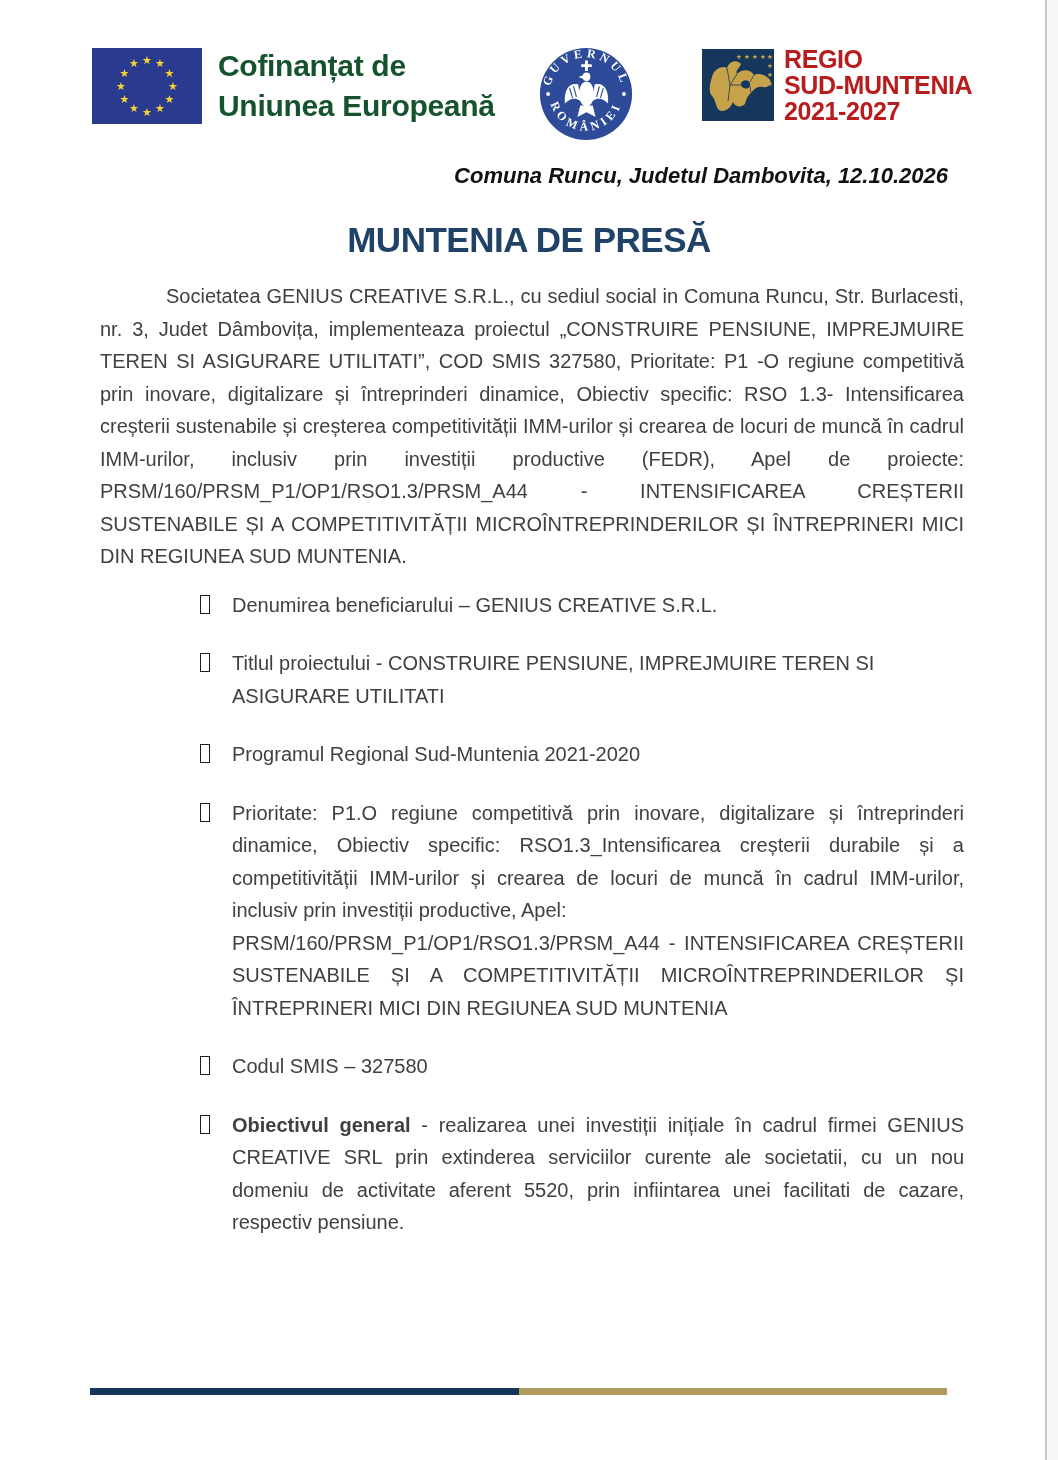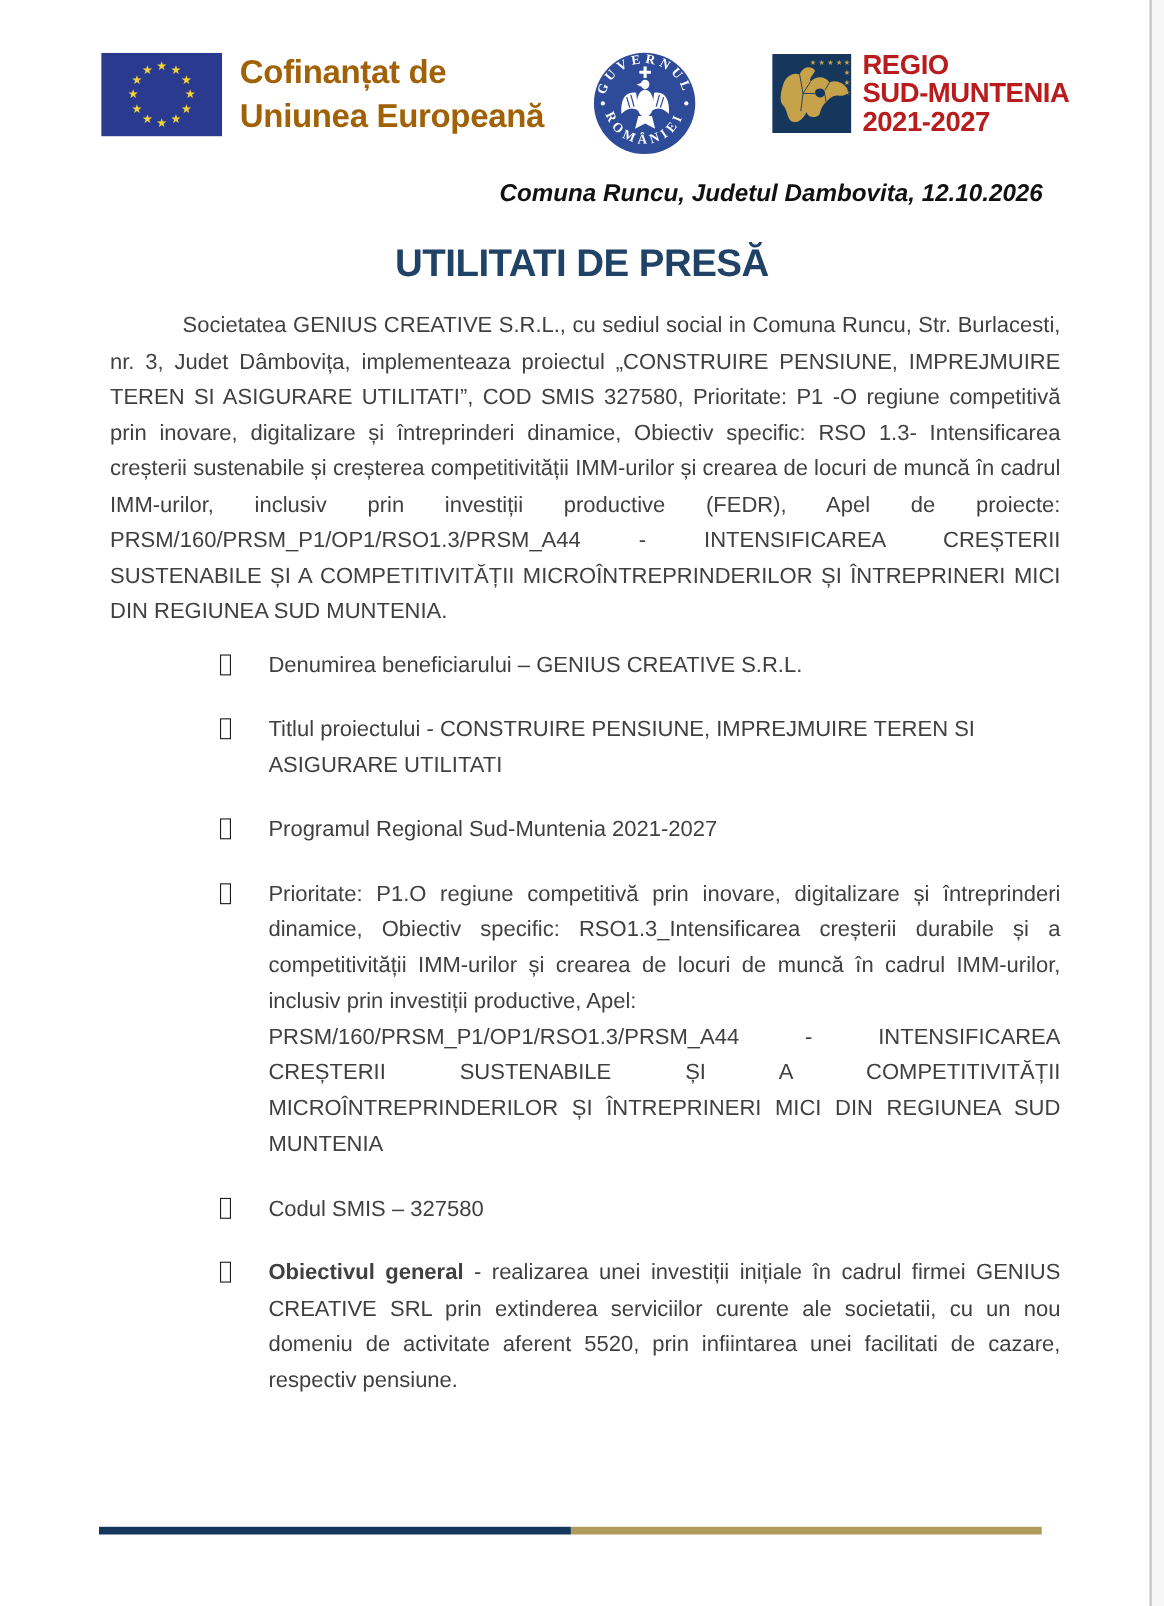--- a/index.html
+++ b/index.html
@@ -5,34 +5,34 @@
   html,body{margin:0;padding:0;}
   body{
     width:1058px;height:1460px;position:relative;background:#ffffff;
     font-family:"Liberation Sans",sans-serif;color:#1a1a1a;overflow:hidden;
   }
   
   .page-edge{position:absolute;top:0;right:0;width:11px;height:1460px;background:#f6f6f6;border-left:2px solid #c6c6c6;}
 
   
   .eu-flag{position:absolute;left:92px;top:48px;}
-  .eu-label{position:absolute;left:218px;top:46px;font-weight:bold;font-size:30px;line-height:40px;color:#a16207;letter-spacing:-0.3px;}
+  .eu-label{position:absolute;left:218px;top:46px;font-weight:bold;font-size:30px;line-height:40px;color:#14532d;letter-spacing:-0.3px;}
   .seal{position:absolute;left:538px;top:46px;}
   .regio{position:absolute;left:702px;top:49px;display:flex;align-items:flex-start;}
   .regio-text{margin-left:10px;margin-top:-3px;font-weight:bold;font-size:25px;line-height:26px;color:#b91c1c;letter-spacing:-0.4px;}
 
   
   .dateline{position:absolute;top:163px;right:110px;font-weight:bold;font-style:italic;font-size:22px;color:#111;}
   .page-title{position:absolute;top:220px;left:0;width:100%;text-align:center;font-weight:bold;font-size:35px;letter-spacing:-0.5px;color:#1f4266;}
 
   
   .content{position:absolute;left:100px;top:280px;width:864px;font-size:20px;line-height:32.5px;color:#404040;}
   .intro{text-align:justify;text-indent:66px;margin:0;}
   ul.bullets{list-style:none;margin:16px 0 0 0;padding:0 0 0 100px;}
-  ul.bullets li{position:relative;padding-left:44px;margin-bottom:26px;}
+  ul.bullets li{position:relative;padding-left:32px;margin-bottom:26px;}
   .marker{position:absolute;left:0;top:6px;width:10px;height:19px;border:1.8px solid #1a1a1a;box-sizing:border-box;}
   .justify{text-align:justify;}
   .preline{white-space:pre-line;}
   .bold{font-weight:bold;}
 
   
   .footer-bar{position:absolute;top:1388px;left:90px;width:857px;height:7px;display:flex;}
   .footer-bar .navy{flex:0 0 50%;background:#14365a;}
   .footer-bar .gold{flex:0 0 50%;background:#b09b5c;}
 </style>
@@ -113,37 +113,37 @@
     </g>
   </svg>
   <div class="regio-text">
     <div>REGIO</div>
     <div>SUD-MUNTENIA</div>
     <div>2021-2027</div>
   </div>
 </div>
 
 <div class="dateline">Comuna Runcu, Judetul Dambovita, 12.10.2026</div>
-<div class="page-title">UTILITATI DE PRESĂ</div>
+<div class="page-title">MUNTENIA DE PRESĂ</div>
 
 <div class="content">
   <p class="intro">Societatea GENIUS CREATIVE S.R.L., cu sediul social in Comuna Runcu, Str. Burlacesti, nr. 3, Judet Dâmbovița, implementeaza proiectul „CONSTRUIRE PENSIUNE, IMPREJMUIRE TEREN SI ASIGURARE UTILITATI”, COD SMIS 327580, Prioritate: P1 -O regiune competitivă prin inovare, digitalizare și întreprinderi dinamice, Obiectiv specific: RSO 1.3- Intensificarea creșterii sustenabile și creșterea competitivității IMM-urilor și crearea de locuri de muncă în cadrul IMM-urilor, inclusiv prin investiții productive (FEDR), Apel de proiecte: PRSM/160/PRSM_P1/OP1/RSO1.3/PRSM_A44 - INTENSIFICAREA CREȘTERII SUSTENABILE ȘI A COMPETITIVITĂȚII MICROÎNTREPRINDERILOR ȘI ÎNTREPRINERI MICI DIN REGIUNEA SUD MUNTENIA.</p>
 
   <ul class="bullets">
     <li>
       <span class="marker"></span>
       <div><span>Denumirea beneficiarului – GENIUS CREATIVE S.R.L.</span></div>
     </li>
     <li>
       <span class="marker"></span>
       <div><span>Titlul proiectului - CONSTRUIRE PENSIUNE, IMPREJMUIRE TEREN SI ASIGURARE UTILITATI</span></div>
     </li>
     <li>
       <span class="marker"></span>
-      <div><span>Programul Regional Sud-Muntenia 2021-2027</span></div>
+      <div><span>Programul Regional Sud-Muntenia 2021-2020</span></div>
     </li>
     <li>
       <span class="marker"></span>
       <div class="justify preline"><span>Prioritate: P1.O regiune competitivă prin inovare, digitalizare și întreprinderi dinamice, Obiectiv specific: RSO1.3_Intensificarea creșterii durabile și a competitivității IMM-urilor și crearea de locuri de muncă în cadrul IMM-urilor, inclusiv prin investiții productive, Apel:
 PRSM/160/PRSM_P1/OP1/RSO1.3/PRSM_A44 - INTENSIFICAREA CREȘTERII SUSTENABILE ȘI A COMPETITIVITĂȚII MICROÎNTREPRINDERILOR ȘI ÎNTREPRINERI MICI DIN REGIUNEA SUD MUNTENIA</span></div>
     </li>
     <li>
       <span class="marker"></span>
       <div><span>Codul SMIS – 327580</span></div>
     </li>

